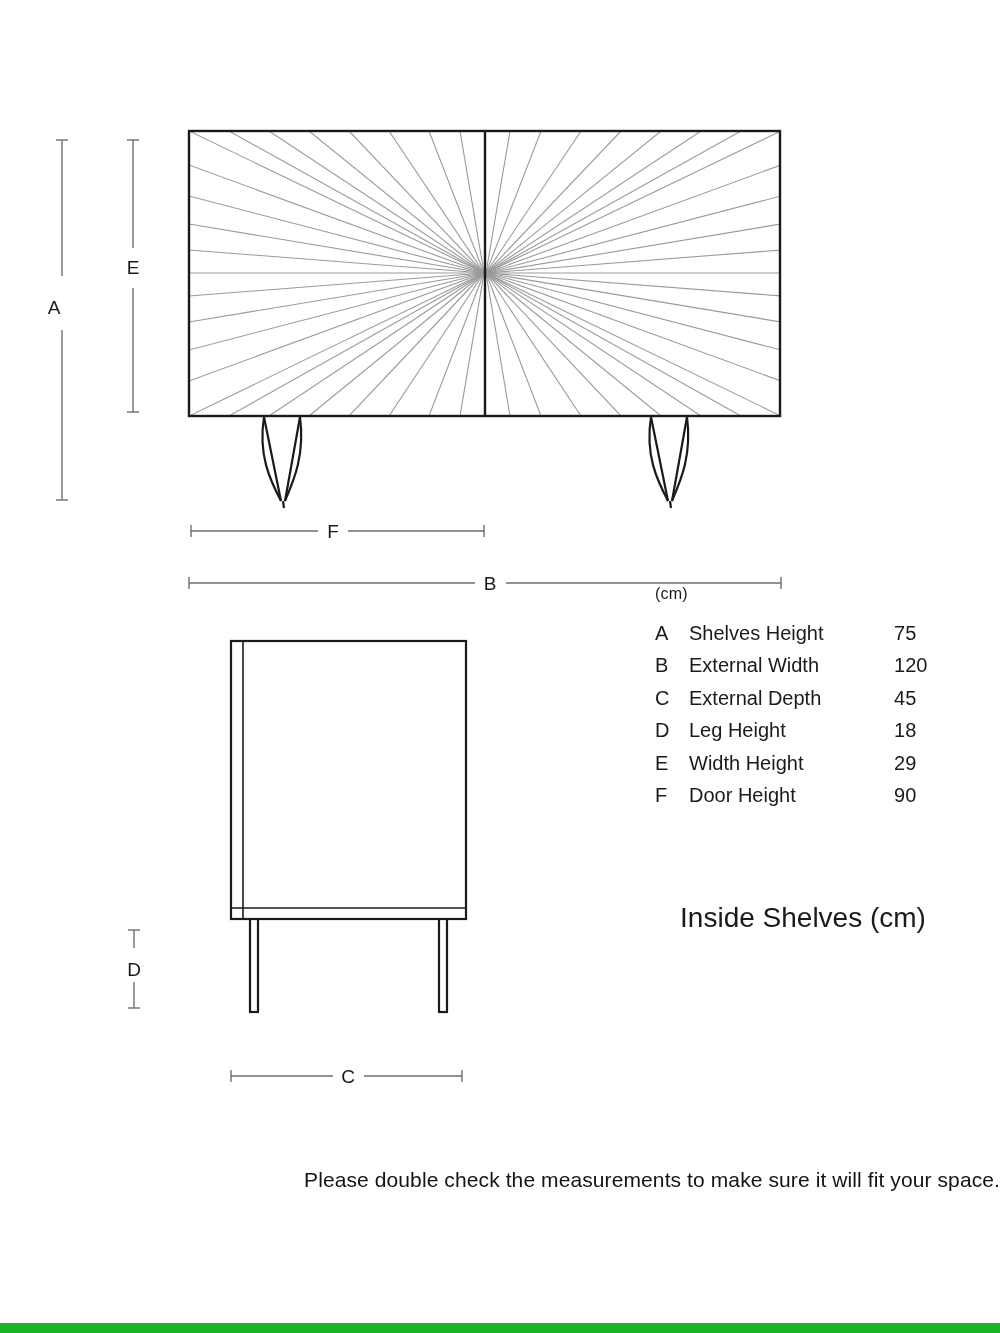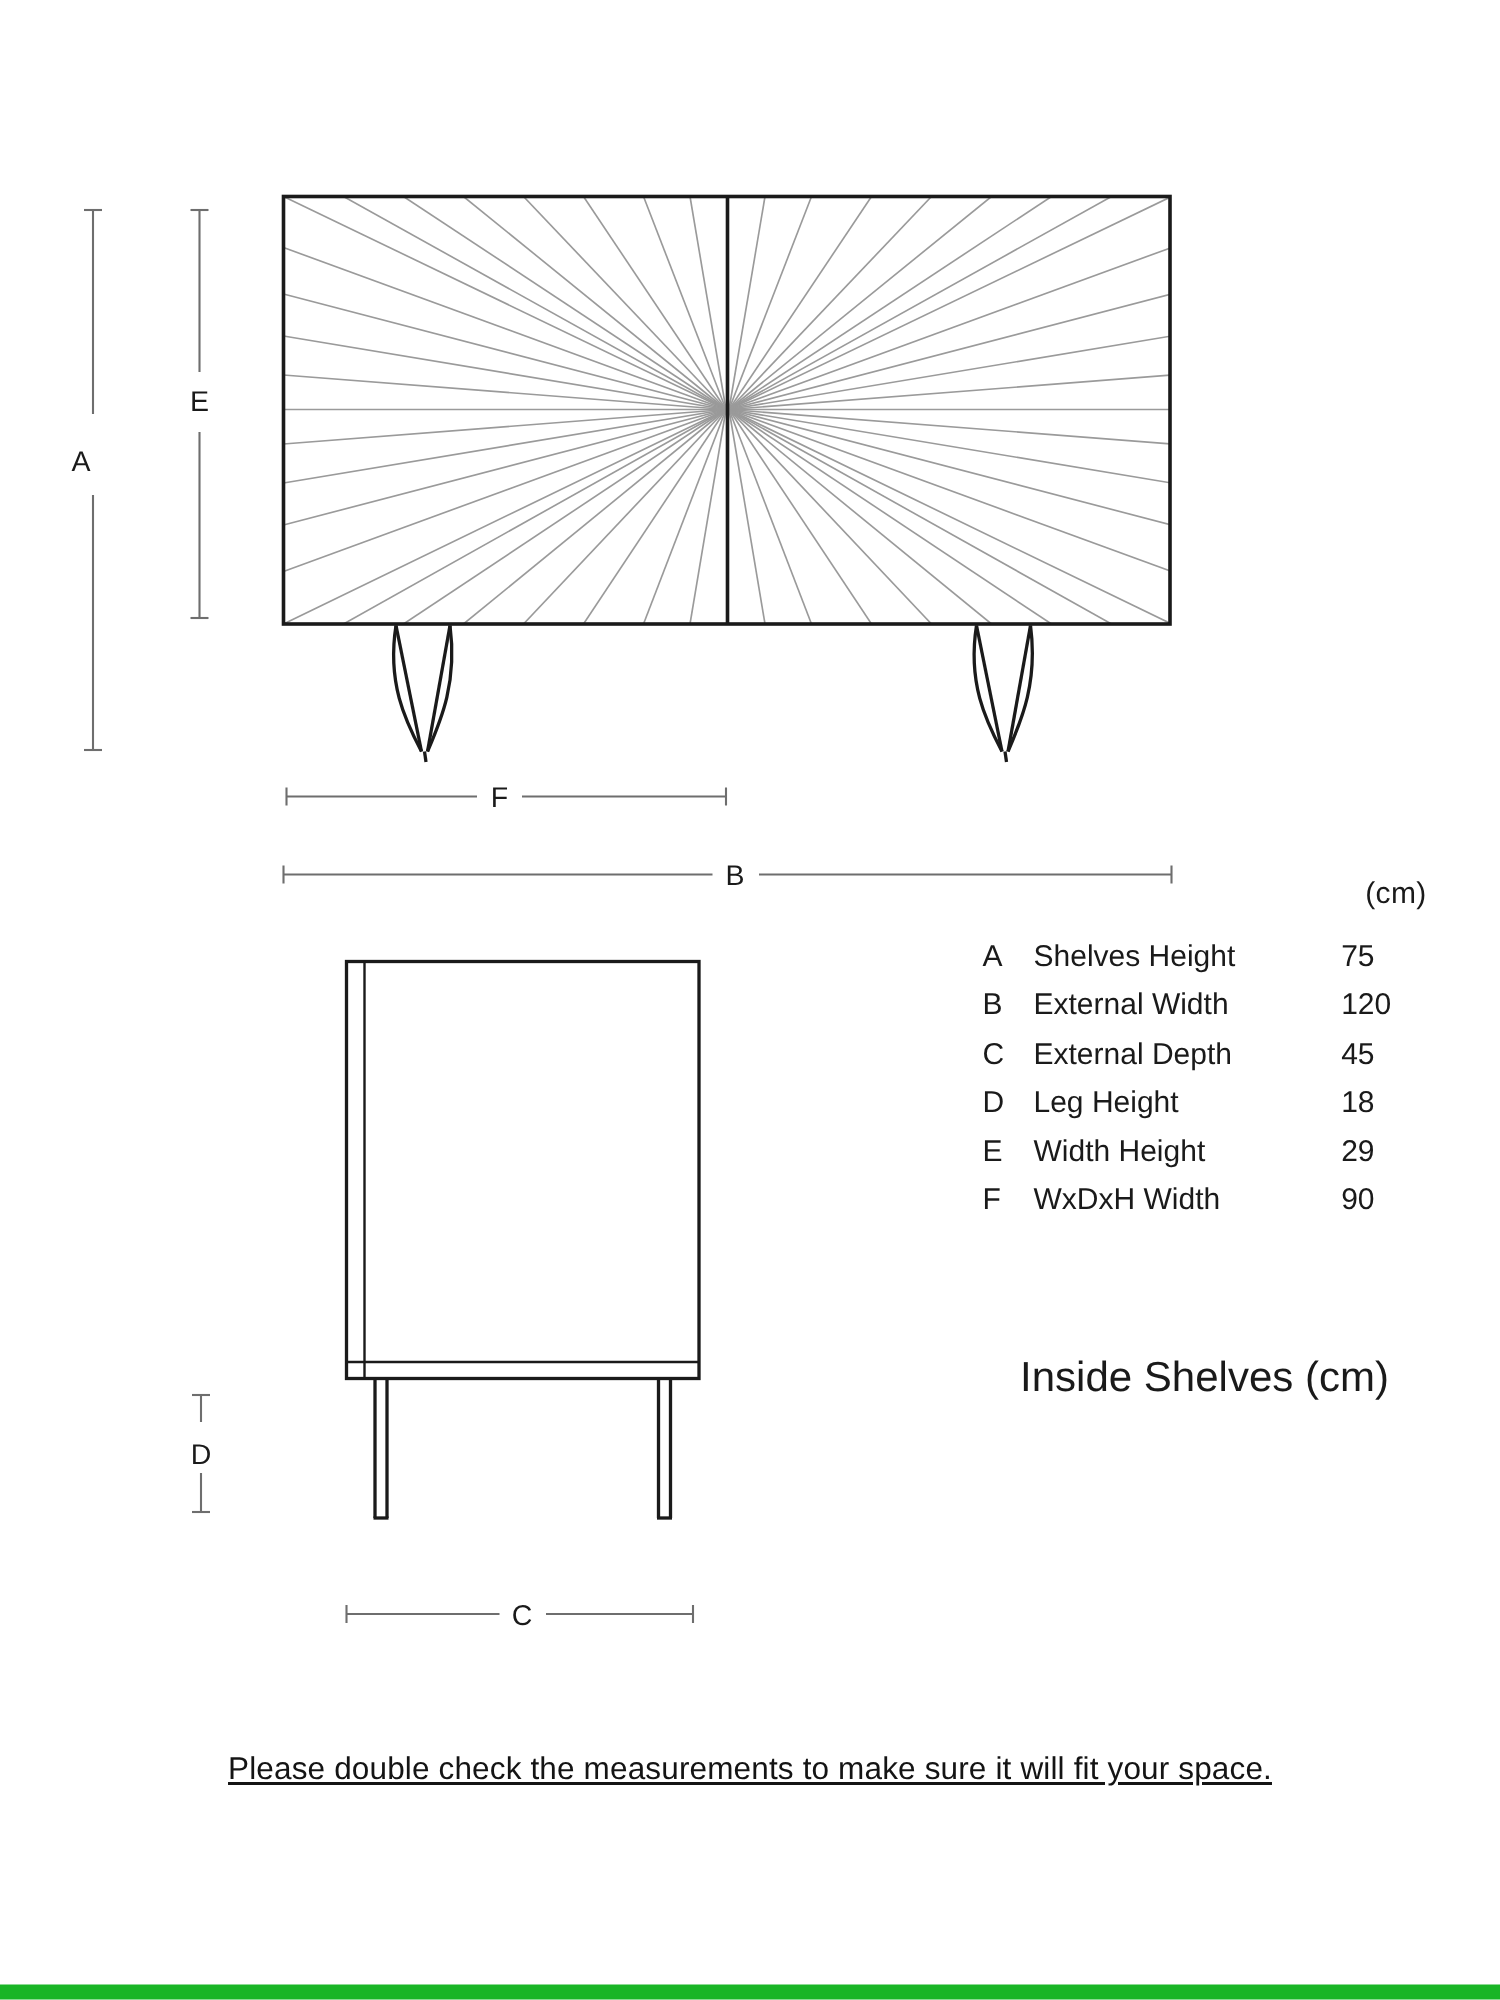--- a/index.html
+++ b/index.html
@@ -33,22 +33,21 @@
     fill: #1a1a1a;
   }
   
   .specs {
     position: absolute;
     left: 655px;
     top: 585px;
     width: 300px;
   }
   .units {
-    text-align: right;
-    font-size: 20px;
+    font-size: 16px;
     letter-spacing: .2px;
     margin: 0 0 14px 0;
     padding-right: 4px;
   }
   table.spec-table {
     border-collapse: collapse;
     font-size: 20px;
     width: 290px;
   }
   table.spec-table td {
@@ -76,25 +75,24 @@
     width: 296px;
     text-align: center;
     font-size: 28px;
     line-height: 1.45;
   }
   .footer-note {
     position: absolute;
     left: 0;
     top: 1168px;
     width: 1000px;
-    text-align: center;
+    text-align: right;
     font-size: 21px;
     color: #141414;
     letter-spacing: .1px;
-    text-decoration: underline;
   }
   .bottom-bar {
     position: absolute;
     left: 0;
     bottom: 0;
     width: 1000px;
     height: 10px;
     background: #19b526;
   }
 </style>
@@ -267,21 +265,21 @@
           <td class="name">Leg Height</td>
           <td class="val">18</td>
         </tr>
         <tr>
           <td class="key">E</td>
           <td class="name">Width Height</td>
           <td class="val">29</td>
         </tr>
         <tr>
           <td class="key">F</td>
-          <td class="name">WxDxH Width</td>
+          <td class="name">Door Height</td>
           <td class="val">90</td>
         </tr>
       </tbody>
     </table>
   </div>
 
   <div class="shelves">
     <div>Inside Shelves (cm)</div>
   </div>
 

